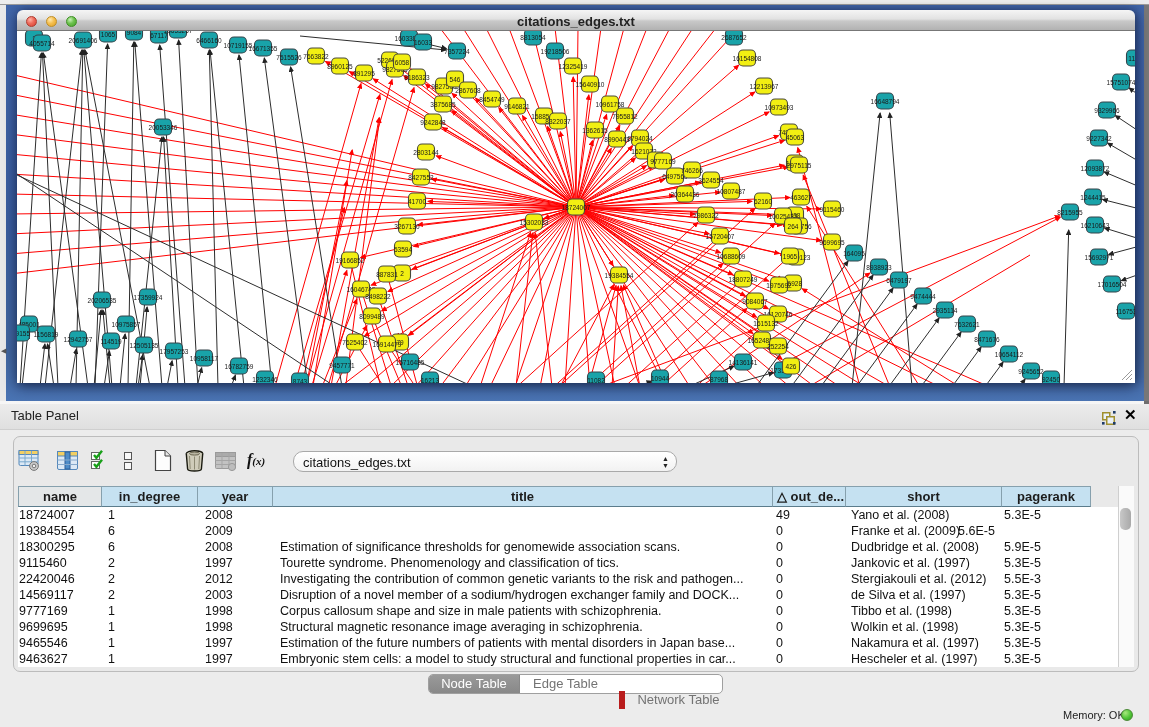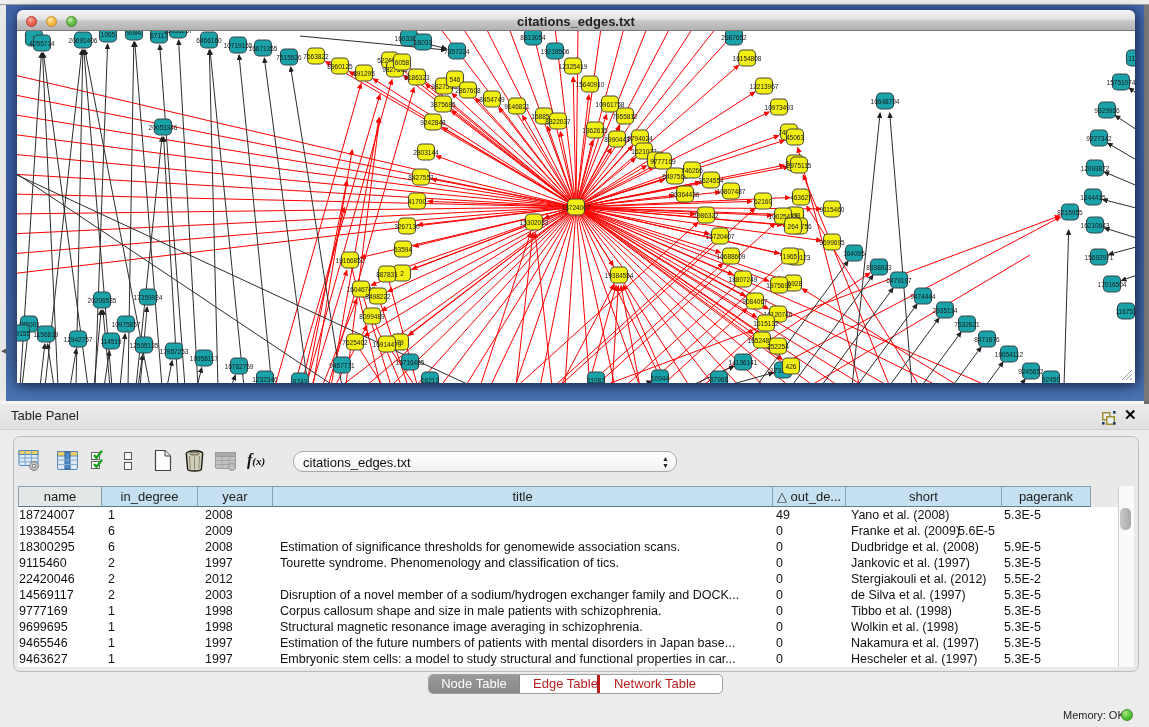--- a/index.html
+++ b/index.html
@@ -52,38 +52,38 @@
   .ticon { position:absolute; top:449px; }
   #combo { position:absolute; left:293px; top:451px; width:384px; height:21px;
     background:linear-gradient(180deg,#ffffff,#f2f2f2); border:1px solid #a9a9a9; border-radius:10px; }
   #combo-text { position:absolute; left:9px; top:3px; font-size:13px; color:#111; }
   #combo-arrows { position:absolute; right:7px; top:3px; font-size:7px; color:#222; line-height:7px; text-align:center; }
 
   
   #thead { position:absolute; left:18px; top:486px; width:1073px; height:21px; }
   .hc { position:absolute; top:0; height:21px; background:#c5e1f1;
     border-top:1px solid #86a0ad; border-bottom:1px solid #5b7c8c; border-right:1px solid #86a0ad;
-    font-size:13px; color:#1c1c1c; text-align:center; line-height:20px; }
+    font-size:13px; color:#1c1c1c; text-align:center; line-height:20px;font-weight:bold; }
   #tbody { position:absolute; left:18px; top:507px; width:1100px; height:160px; background:#fff; }
   .tr { position:absolute; left:0; width:1100px; height:16px; font-size:12.5px; color:#111; }
   .td { position:absolute; top:1px; white-space:nowrap; overflow:hidden; }
   #tbl-bg { position:absolute; left:18px; top:486px; width:1100px; height:181px; background:#fff; z-index:-1; }
   #vsb { position:absolute; left:1118px; top:486px; width:16px; height:181px;
     background:#fafafa; border-left:1px solid #cfcfcf; }
   #vsb-thumb { position:absolute; left:1120px; top:508px; width:11px; height:22px;
     background:linear-gradient(90deg,#c8c8c8,#a9a9a9); border-radius:5px; }
 
   
   #tabs { position:absolute; left:428px; top:674px; width:295px; height:20px;
     border:1px solid #9f9f9f; border-radius:5px; background:#fff; }
-  .tab { position:absolute; top:0; height:18px; font-size:13px; text-align:center; line-height:18px; color:#b91c1c; }
+  .tab { position:absolute; top:0; height:18px; font-size:13px; text-align:center; line-height:18px; color:#737373; }
   #tab1 { left:0; width:91px; background:linear-gradient(180deg,#9a9a9a,#888888);
     border-radius:4px 0 0 4px; color:#fff; border-right:1px solid #888; }
   #tab2 { left:91px; width:91px; }
-  #tab3 { left:168px; width:113px; border-left:3px solid #b91c1c; }
+  #tab3 { left:190px; width:113px; border-left:6px solid #b91c1c;margin-top:16px; }
 
   
   #mem { position:absolute; left:1063px; top:709px; font-size:11px; color:#222; }
   #memdot { position:absolute; left:1121px; top:709px; width:12px; height:12px; border-radius:50%;
     background:radial-gradient(circle at 35% 30%, #a8e87d 0%, #4fc436 55%, #2f9a1e 100%); border:1px solid #4a8a35; }
 </style>
 </head>
 <body>
 <div id="stage">
   <div id="topstrip"></div>
@@ -733,23 +733,24 @@
         <div class="td" style="left:187px">1997</div>
         <div class="td" style="left:262px;width:492px">Tourette syndrome. Phenomenology and classification of tics.</div>
         <div class="td" style="left:758px">0</div>
         <div class="td" style="left:833px">Jankovic et al. (1997)</div>
         <div class="td" style="left:986px">5.3E-5</div>
       </div>
       <div class="tr" style="top:64px">
         <div class="td" style="left:1px">22420046</div>
         <div class="td" style="left:90px">2</div>
         <div class="td" style="left:187px">2012</div>
+        <div class="td" style="left:262px;width:492px">Investigating the contribution of common genetic variants to the risk and pathogen...</div>
         <div class="td" style="left:758px">0</div>
         <div class="td" style="left:833px">Stergiakouli et al. (2012)</div>
-        <div class="td" style="left:986px">5.5E-2</div>
+        <div class="td" style="left:986px">5.5E-3</div>
       </div>
       <div class="tr" style="top:80px">
         <div class="td" style="left:1px">14569117</div>
         <div class="td" style="left:90px">2</div>
         <div class="td" style="left:187px">2003</div>
         <div class="td" style="left:262px;width:492px">Disruption of a novel member of a sodium/hydrogen exchanger family and DOCK...</div>
         <div class="td" style="left:758px">0</div>
         <div class="td" style="left:833px">de Silva et al. (1997)</div>
         <div class="td" style="left:986px">5.3E-5</div>
       </div>

